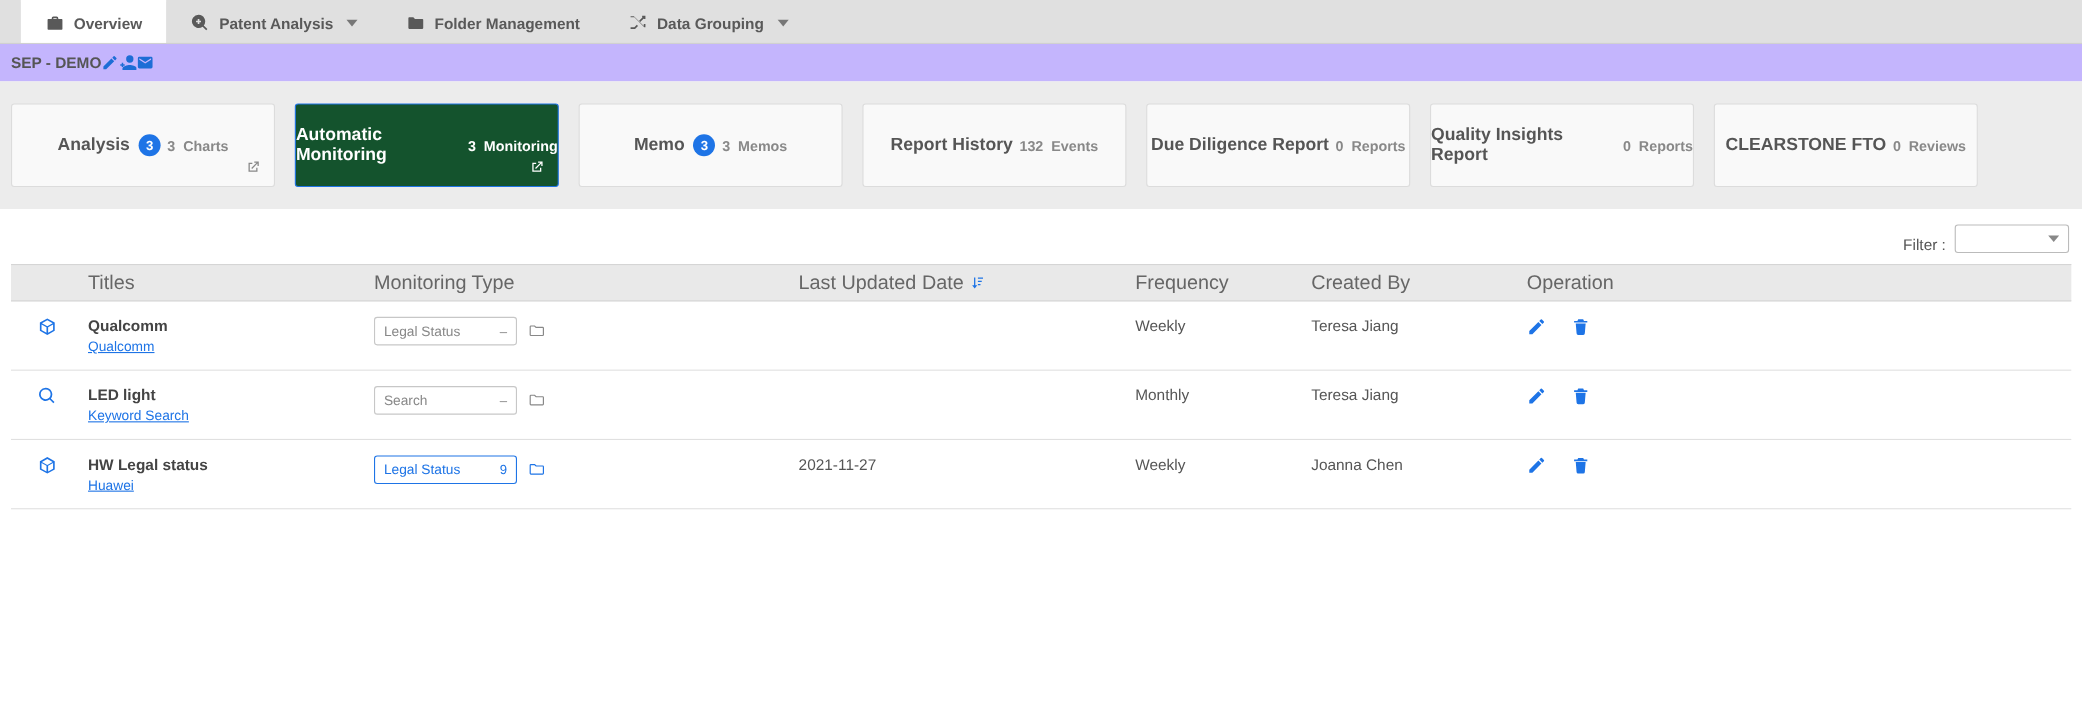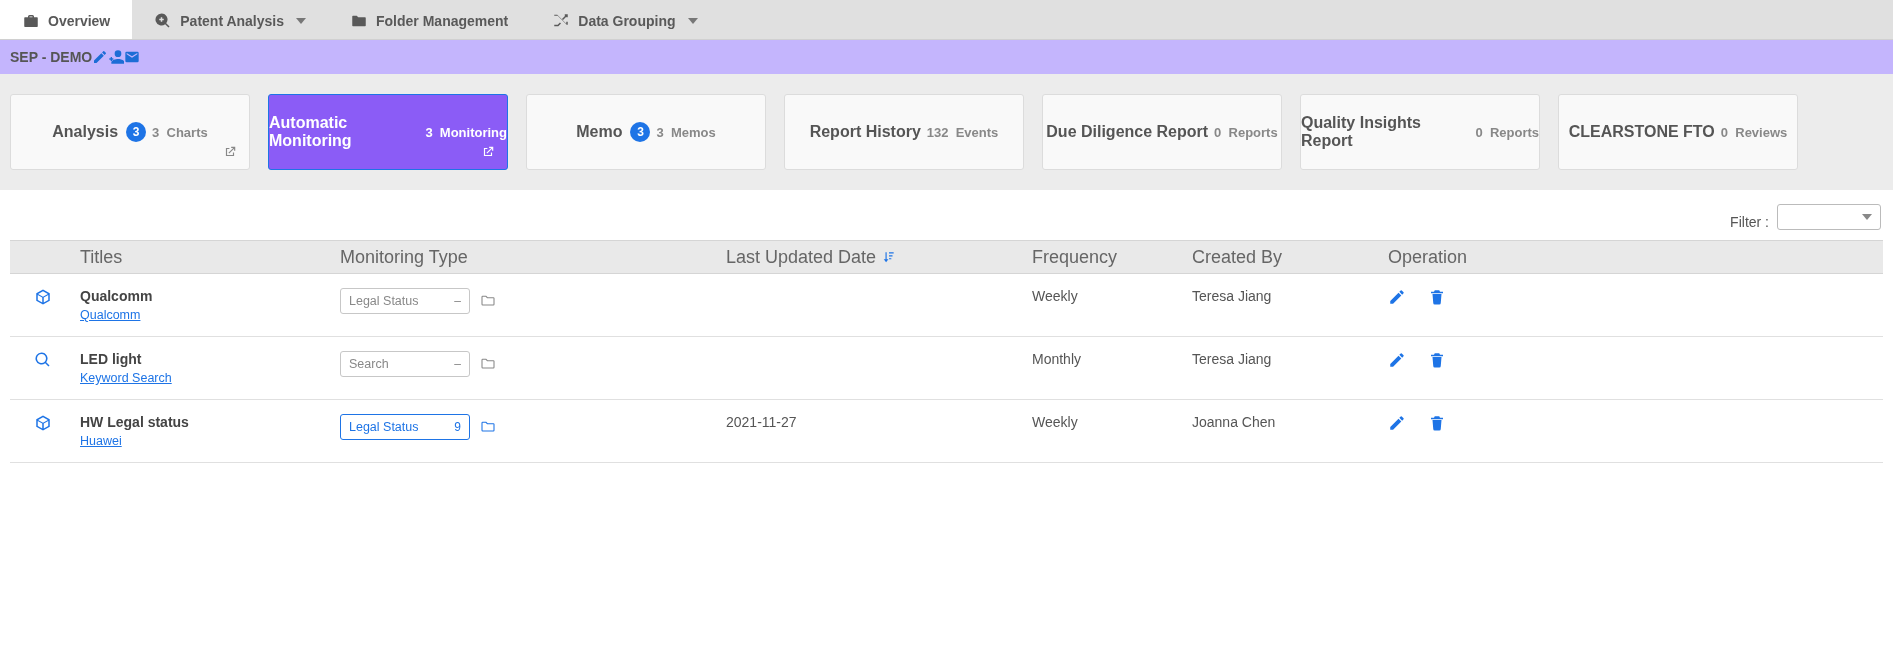--- a/index.html
+++ b/index.html
@@ -13,20 +13,21 @@
   }
 
   
   .nav-tabs {
     display: flex;
     align-items: stretch;
     background: #e0e0e0;
     height: 40px;
     border-top: 2px solid #e0e0e0;
     border-bottom: 1px solid #d0d0d0;
+    padding-left: 19px;
   }
   .nav-tab {
     display: flex;
     align-items: center;
     gap: 8px;
     padding: 0 22px;
     color: #595959;
     font-weight: 600;
     cursor: pointer;
     position: relative;
@@ -105,21 +106,21 @@
   }
   .card .ext {
     position: absolute;
     right: 12px;
     bottom: 10px;
     width: 14px;
     height: 14px;
     fill: #888;
   }
   .card.active {
-    background: #8b5cf6;
+    background: #14532d;
     border-color: #1e74e6;
   }
   .card.active .title,
   .card.active .subtitle { color: #fff; }
   .card.active .ext { fill: #fff; }
 
   
   .filter-bar {
     display: flex;
     justify-content: flex-end;

